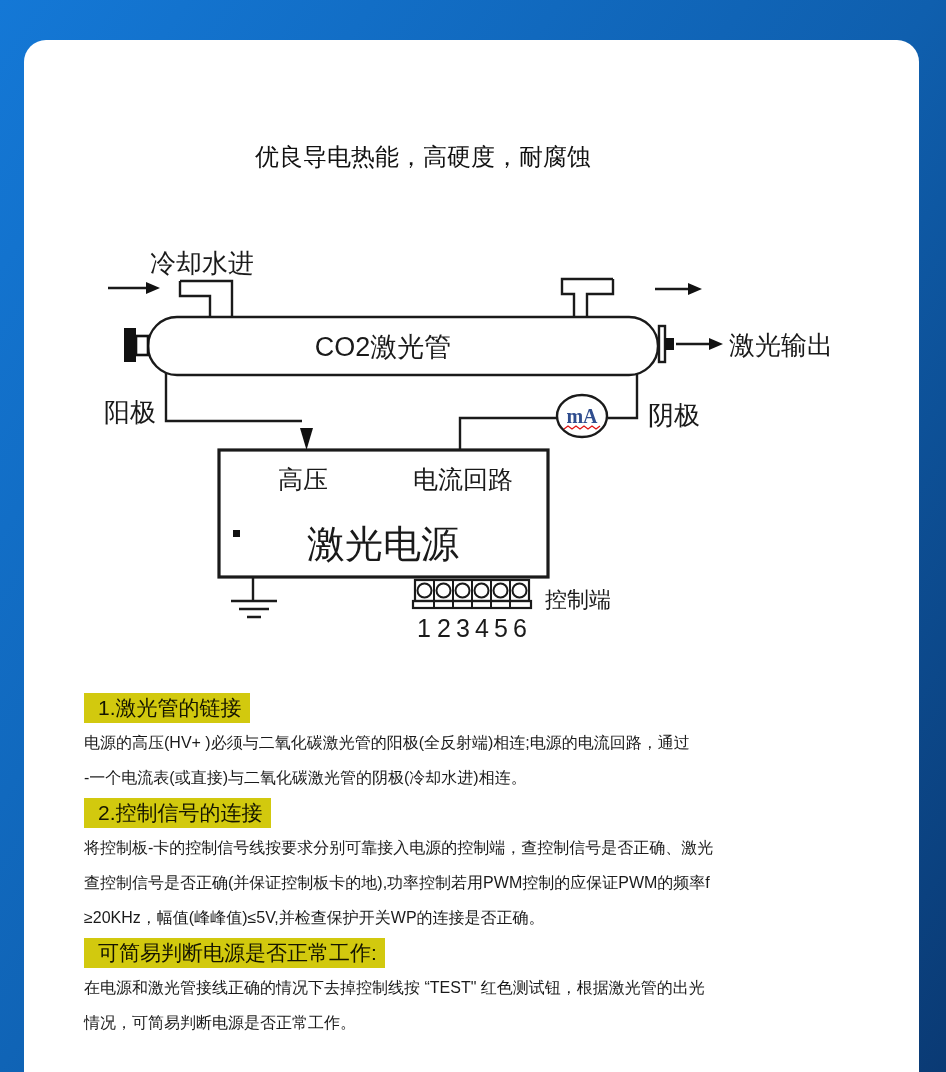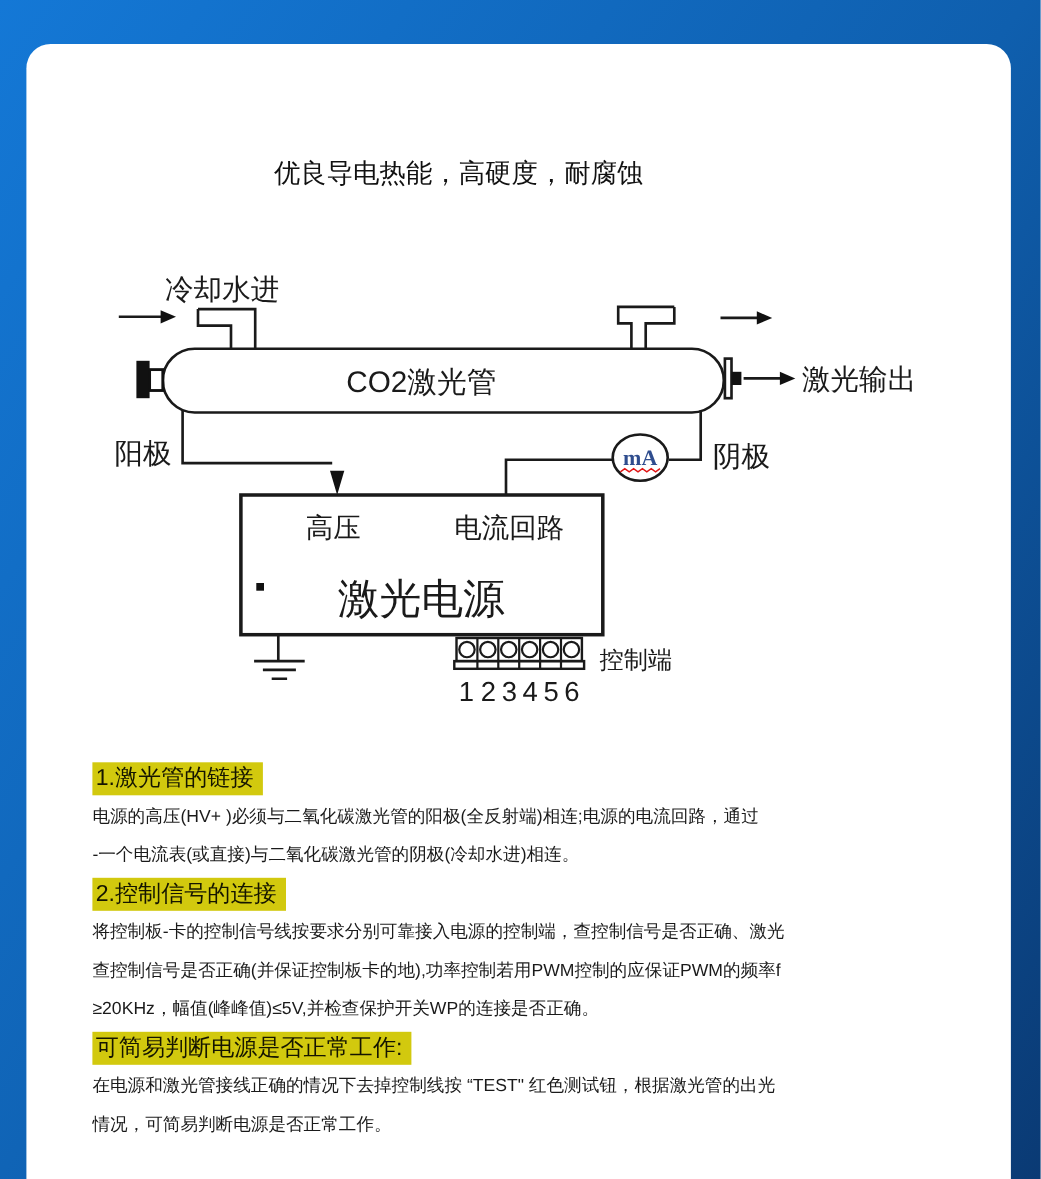--- a/index.html
+++ b/index.html
@@ -21,34 +21,34 @@
   }
   .page-title {
     position: absolute; left: 24px; top: 56px; width: 895px;
     text-align: center;
     font-size: 58px; font-weight: 900; letter-spacing: 2px;
     color: #141f55;
   }
   .page-subtitle {
     position: absolute; left: 24px; top: 141px; width: 786px;
     text-align: center;
-    font-size: 24px; color: #111111;
+    font-size: 24px; color: #111111; padding-left: 6px;
   }
   .diagram-svg { position: absolute; left: 0; top: 0; z-index: 2; }
   .sections {
     position: absolute; left: 84px; top: 690px; width: 800px; z-index: 2;
     color: #1a1a1a;
   }
   .section-heading-row { line-height: 1; }
   .section-heading {
     display: inline-block;
     background: #d2c90e;
     color: #151500;
     font-size: 21px;
-    padding: 4px 8px 5px 3px;
+    padding: 4px 8px 5px 14px;
     margin: 3px 0 2px 0;
   }
   .section-line {
     font-size: 16px;
     line-height: 35px;
     white-space: nowrap;
   }
   svg text { fill: #1a1a1a; }
   .svg-label { font-size: 26px; }
   .svg-label-small { font-size: 22px; }

